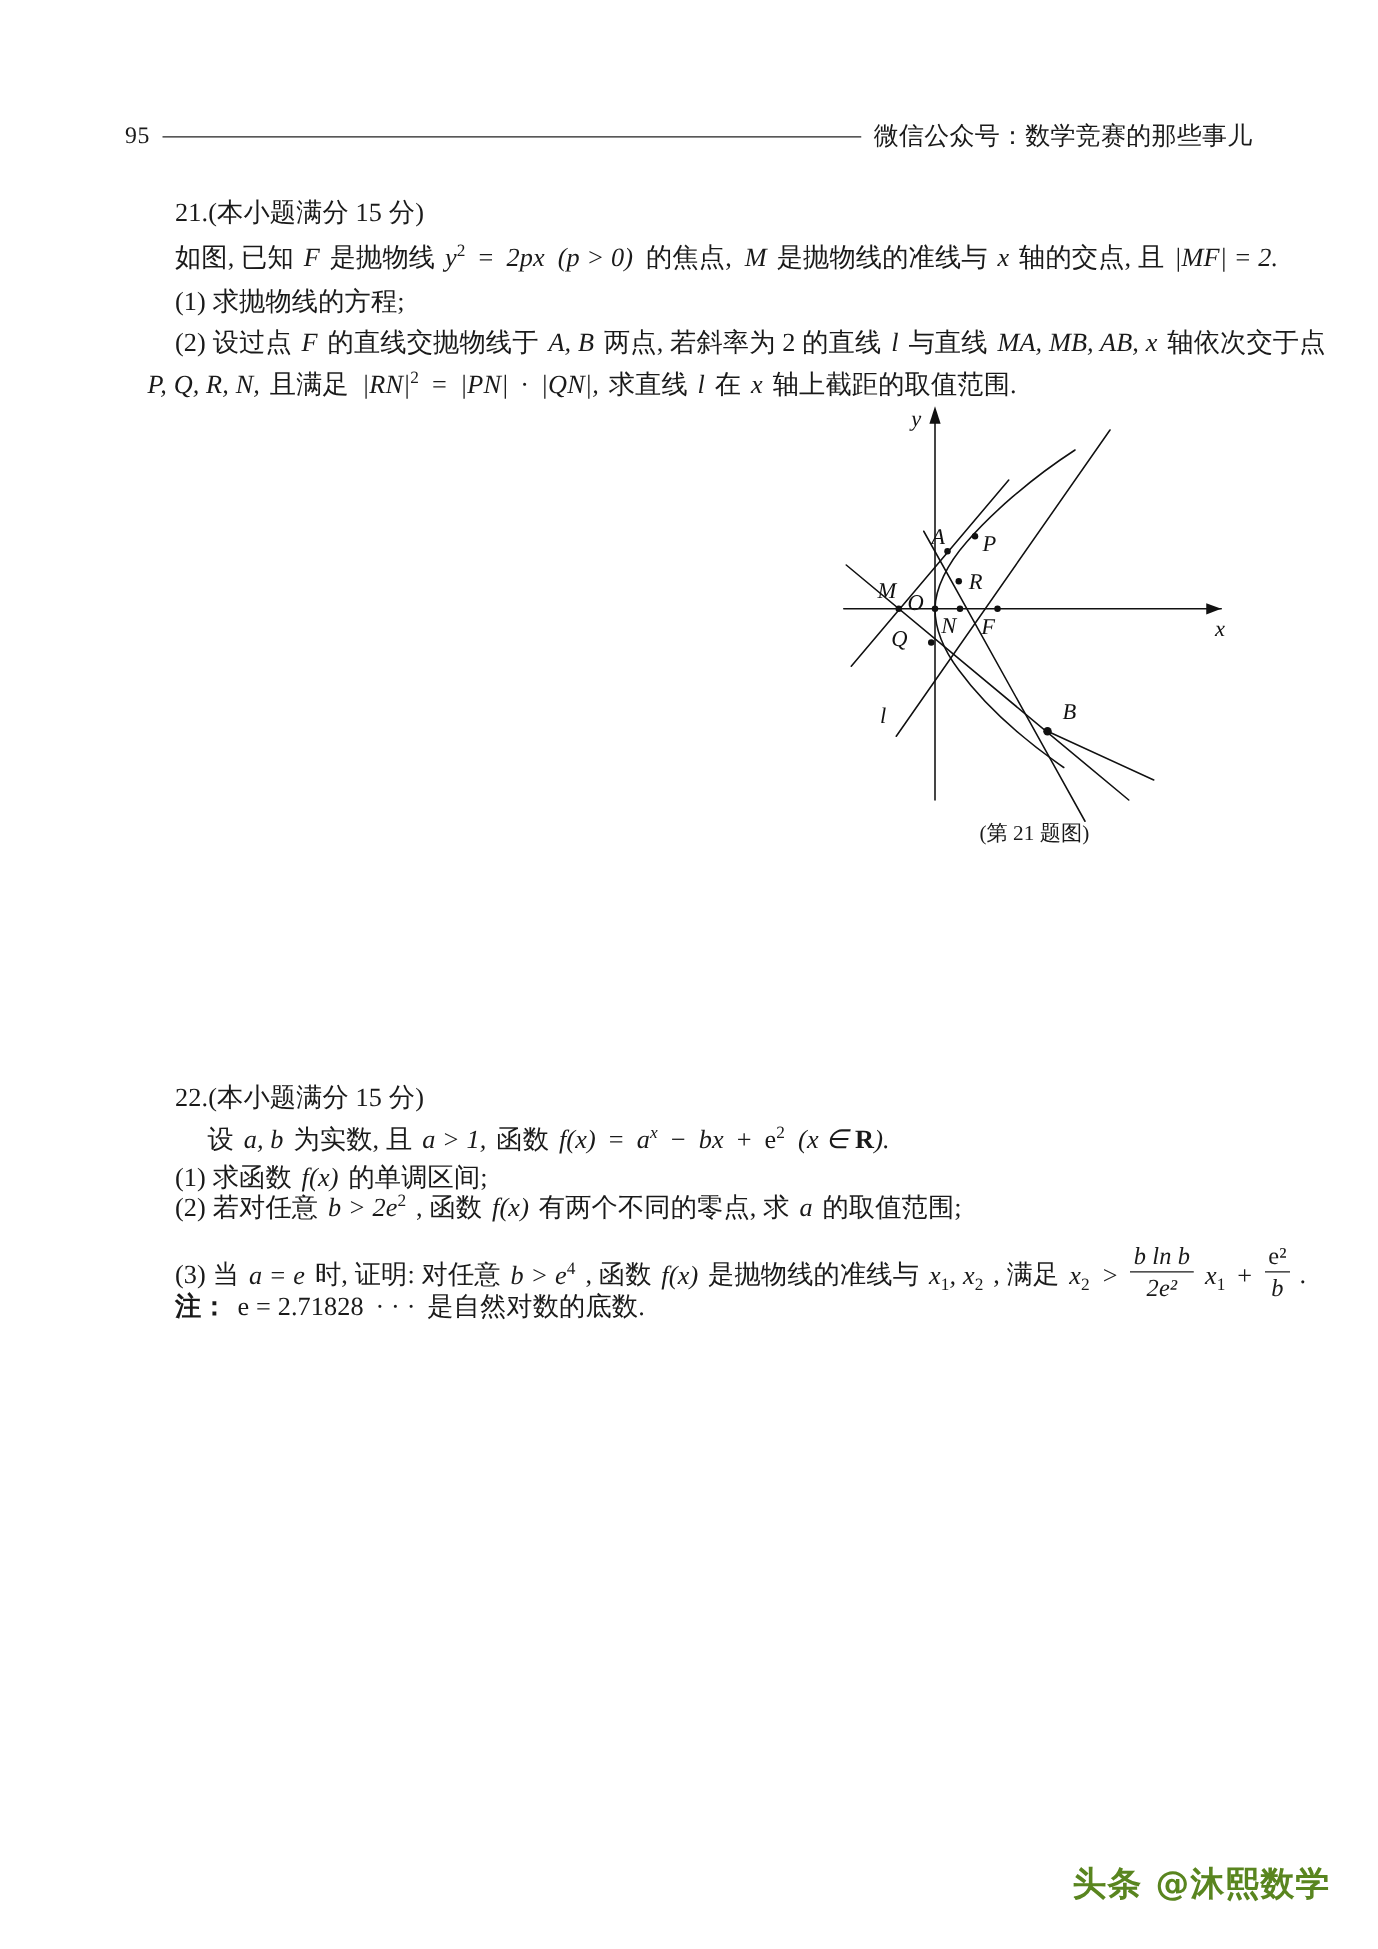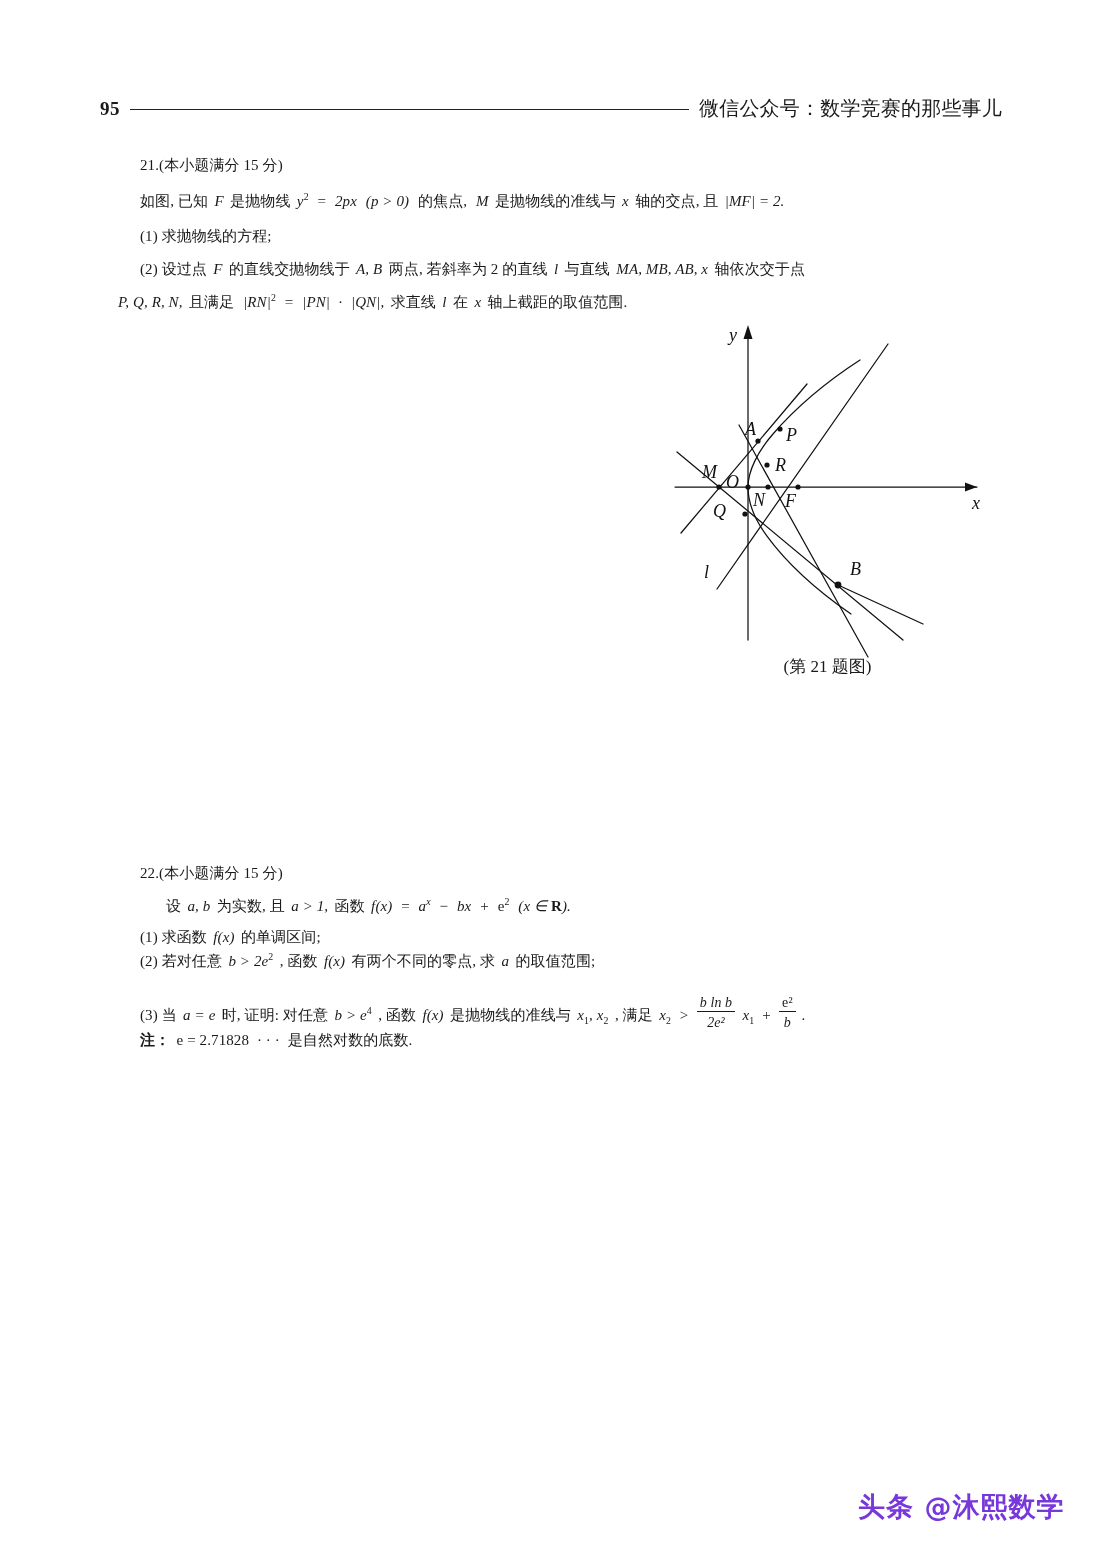--- a/index.html
+++ b/index.html
@@ -25,38 +25,37 @@
     height: 32px;
     display: flex;
     align-items: center;
     gap: 10px;
   }
   .page-number {
     font-size: 19px;
     line-height: 1;
     letter-spacing: .5px;
     white-space: nowrap;
-    font-weight: bold;
   }
   .header-rule {
     flex: 1 1 auto;
     height: 0;
     border-top: 1.4px solid #222;
     margin-top: 2px;
   }
   .header-note {
     font-size: 20px;
     white-space: nowrap;
     font-family: "Liberation Sans", "DejaVu Sans", sans-serif;
     letter-spacing: .2px;
   }
   .qline {
     position: absolute;
     white-space: nowrap;
-    font-size: 15px;
+    font-size: 21px;
     letter-spacing: .1px;
   }
 
   i.mi { font-style: italic; font-family: "Liberation Serif", serif; }
   .up  { font-style: normal; }
   sup.sp { font-size: 0.66em; vertical-align: super; line-height: 0; }
   sub.sb { font-size: 0.66em; vertical-align: sub;  line-height: 0; }
   .bold { font-weight: bold; }
   .op { padding: 0 2.5px; }
   .opn { padding: 0 1.5px; }
@@ -91,21 +90,21 @@
   }
 
   
   .watermark {
     position: absolute;
     left: 858px;
     top: 1489px;
     font-size: 27px;
     font-family: "DejaVu Sans", "Liberation Sans", sans-serif;
     font-weight: bold;
-    color: #6d28d9;
+    color: #4d7c0f;
     letter-spacing: 1px;
     opacity: .93;
     white-space: nowrap;
   }
 </style>
 </head>
 <body>
 
 <div class="page-header">
   <span class="page-number">95</span>

